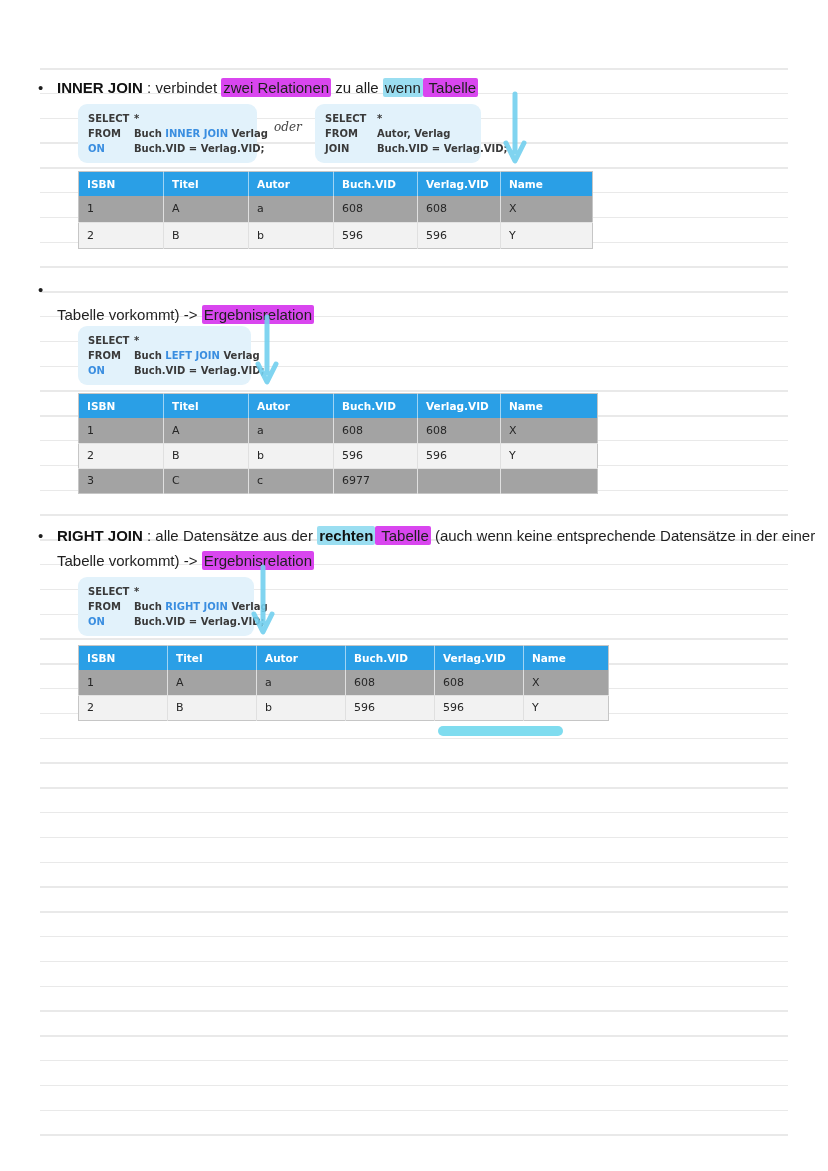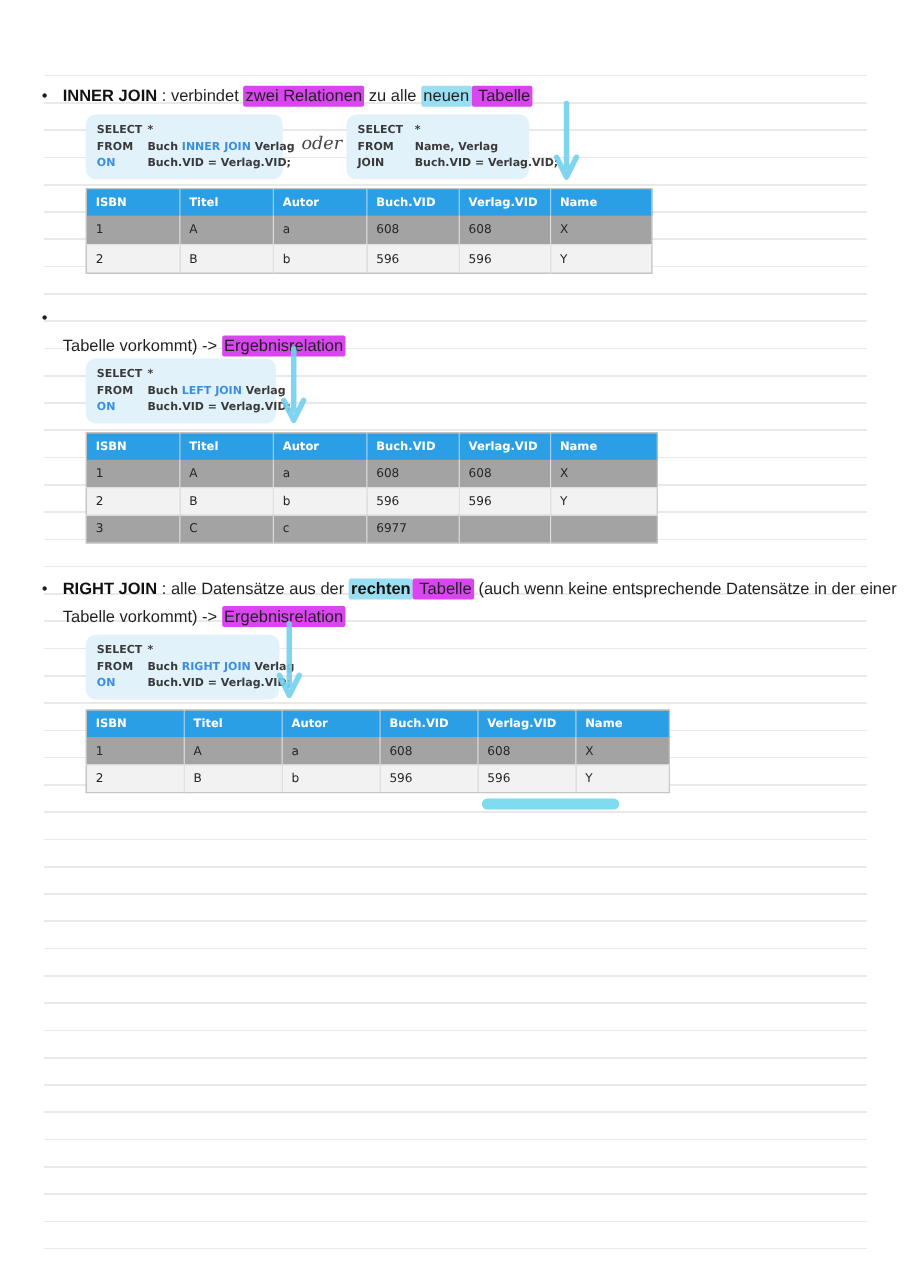--- a/index.html
+++ b/index.html
@@ -11,21 +11,21 @@
   .heading{position:absolute;left:57px;font-size:15px;color:#1f1f1f;white-space:nowrap;}
   .heading b{font-weight:700;color:#111;}
   .hl-light{background:#d946ef;padding:1px 2px;border-radius:2px;}
   .hl-strong{background:#9ADEF1;padding:1px 2px;border-radius:2px;}
   .code{position:absolute;background:#E2F2FB;border-radius:9px;padding:7px 10px;
         font-family:"DejaVu Sans",sans-serif;font-size:10px;font-weight:600;
         color:#3a3a3a;line-height:15px;white-space:nowrap;}
   .code .kw{display:inline-block;width:46px;}
   .code.wide .kw{width:52px;}
   .cblue{color:#3A8EE0;}
-  .oder{position:absolute;font-style:italic;font-size:16px;color:#444;
+  .oder{position:absolute;font-style:italic;font-size:12px;color:#444;
         font-family:"DejaVu Serif",serif;text-align:right;}
   .arrow{position:absolute;}
   .marker{position:absolute;height:10px;border-radius:5px;background:#7FDCEF;}
   table.jt{position:absolute;border-collapse:collapse;table-layout:fixed;
            font-family:"DejaVu Sans",sans-serif;border:1px solid #c6c6c6;background:#a3a3a3;}
   table.jt th{background:#2A9FE6;color:#fff;font-size:10.5px;font-weight:700;
               text-align:left;padding:0 0 0 8px;height:24px;}
   table.jt th + th{border-left:1px solid rgba(255,255,255,0.55);}
   table.jt td{font-size:11px;color:#262626;text-align:left;padding:0 0 0 8px;}
   table.jt td + td{border-left:1px solid #e0e0e0;}
@@ -36,34 +36,34 @@
   .cv{position:relative;z-index:2;}
 </style>
 </head>
 <body>
 
 <div class="page">
   <div class="ruled"></div>
 
   <span class="bullet" style="top:79px;">•</span>
   <div class="heading" style="top:79px;">
-    <b>INNER JOIN</b><span> : </span><span>verbindet </span><span class="hl-light">zwei Relationen</span><span> zu alle </span><span class="hl-strong">neuen</span><span class="hl-light"> Tabelle</span>
+    <b>INNER JOIN</b><span> : </span><span>verbindet </span><span class="hl-light">zwei Relationen</span><span> zu alle </span><span class="hl-strong">wenn</span><span class="hl-light"> Tabelle</span>
   </div>
 
   <div class="code" style="left:78px;top:104px;width:159px;">
     <div><span class="kw">SELECT</span><span>*</span></div>
     <div><span class="kw">FROM</span><span>Buch </span><span class="cblue">INNER JOIN</span><span> Verlag</span></div>
     <div><span class="kw cblue">ON</span><span>Buch.VID = Verlag.VID;</span></div>
   </div>
 
   <span class="oder" style="left:274px;top:120px;">oder</span>
 
   <div class="code wide" style="left:315px;top:104px;width:146px;">
     <div><span class="kw">SELECT</span><span>*</span></div>
-    <div><span class="kw">FROM</span><span>Name, Verlag</span></div>
+    <div><span class="kw">FROM</span><span>Autor, Verlag</span></div>
     <div><span class="kw">JOIN</span><span>Buch.VID = Verlag.VID;</span></div>
   </div>
 
   <svg class="arrow" style="left:502px;top:91px;" width="26" height="80" viewBox="0 0 26 80">
     <path d="M13 3 V61 M4 52 L13 70 L22 52" stroke="#72CFEE" stroke-width="5" fill="none" stroke-linecap="round" stroke-linejoin="round" opacity="0.9"></path>
   </svg>
 
   <div class="marker" style="left:338px;top:203px;width:132px;"></div>
   <div class="marker" style="left:338px;top:229px;width:132px;"></div>
 

